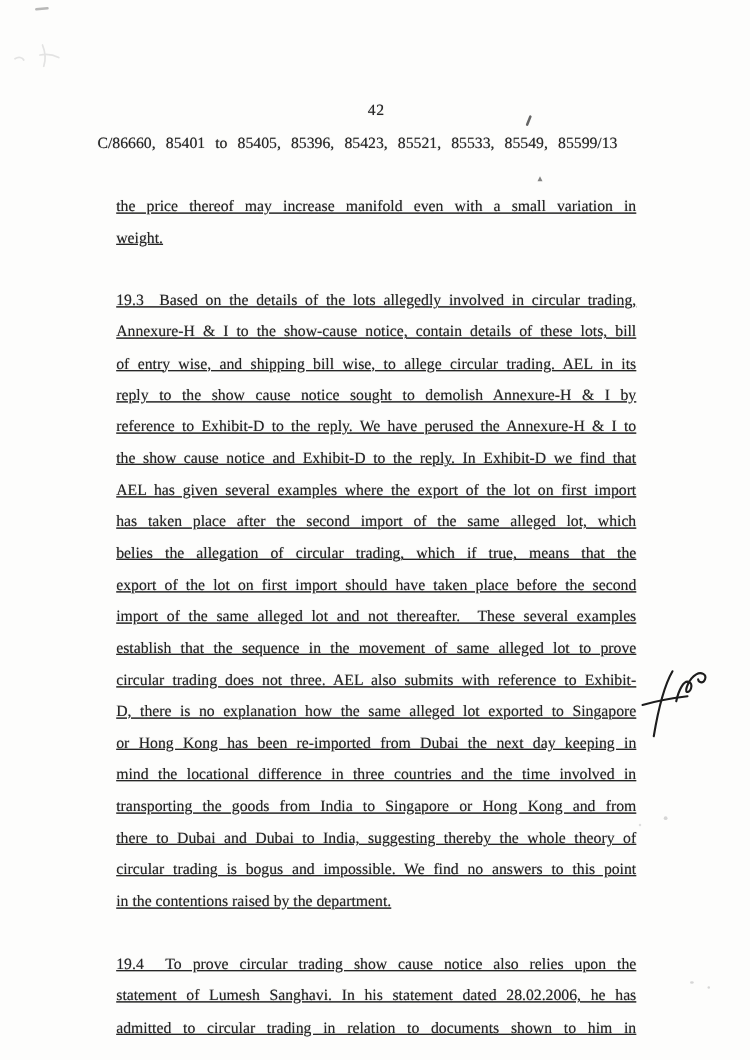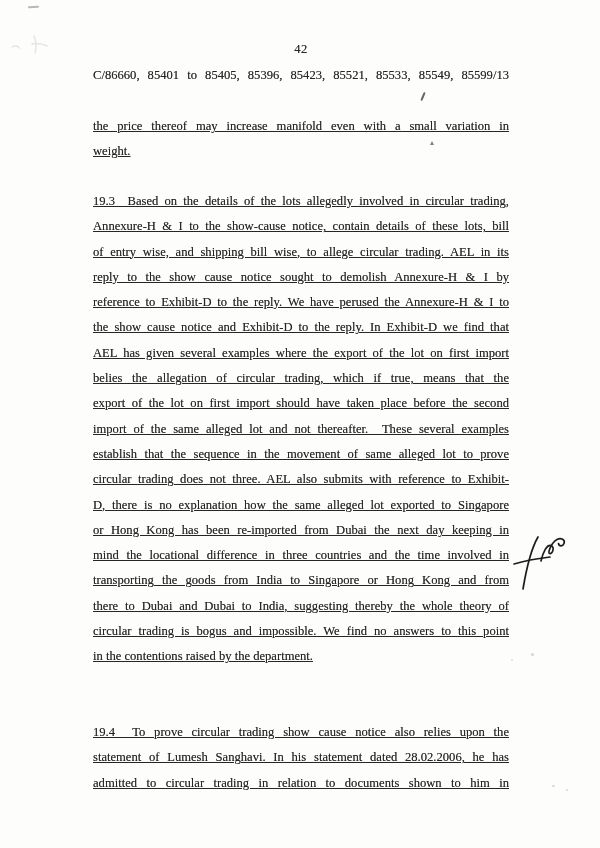--- a/index.html
+++ b/index.html
@@ -12,35 +12,36 @@
     width: 600px;
     height: 848px;
     background: #fdfdfc;
     overflow: hidden;
     font-family: "Liberation Serif", "DejaVu Serif", serif;
     color: #262626;
   }
   
   .ink {
     text-shadow: 0 0 0.6px rgba(35,35,35,0.55);
+    margin-top: 39px;
   }
   .page-number {
     position: absolute;
     top: 42px;
     left: 93px;
     width: 416px;
     text-align: center;
     font-size: 12.6px;
     line-height: 14px;
     letter-spacing: 0.5px;
   }
   .case-header {
     position: absolute;
     top: 67px;
-    left: 93px;
+    left: 78px;
     width: 416px;
     font-size: 12.6px;
     line-height: 16px;
     text-align: justify;
     text-align-last: justify;
   }
   .paragraph {
     position: absolute;
     left: 93px;
     width: 416px;
@@ -136,20 +137,21 @@
       <div class="line last">weight.</div>
     </div>
   <div class="paragraph para-1 ink">
       <div class="line">19.3&nbsp; Based on the details of the lots allegedly involved in circular trading,</div>
       <div class="line">Annexure-H &amp; I to the show-cause notice, contain details of these lots, bill</div>
       <div class="line">of entry wise, and shipping bill wise, to allege circular trading. AEL in its</div>
       <div class="line">reply to the show cause notice sought to demolish Annexure-H &amp; I by</div>
       <div class="line">reference to Exhibit-D to the reply. We have perused the Annexure-H &amp; I to</div>
       <div class="line">the show cause notice and Exhibit-D to the reply. In Exhibit-D we find that</div>
       <div class="line">AEL has given several examples where the export of the lot on first import</div>
+      <div class="line">has taken place after the second import of the same alleged lot, which</div>
       <div class="line">belies the allegation of circular trading, which if true, means that the</div>
       <div class="line">export of the lot on first import should have taken place before the second</div>
       <div class="line">import of the same alleged lot and not thereafter. &nbsp;These several examples</div>
       <div class="line">establish that the sequence in the movement of same alleged lot to prove</div>
       <div class="line">circular trading does not three. AEL also submits with reference to Exhibit-</div>
       <div class="line">D, there is no explanation how the same alleged lot exported to Singapore</div>
       <div class="line">or Hong Kong has been re-imported from Dubai the next day keeping in</div>
       <div class="line">mind the locational difference in three countries and the time involved in</div>
       <div class="line">transporting the goods from India to Singapore or Hong Kong and from</div>
       <div class="line">there to Dubai and Dubai to India, suggesting thereby the whole theory of</div>

